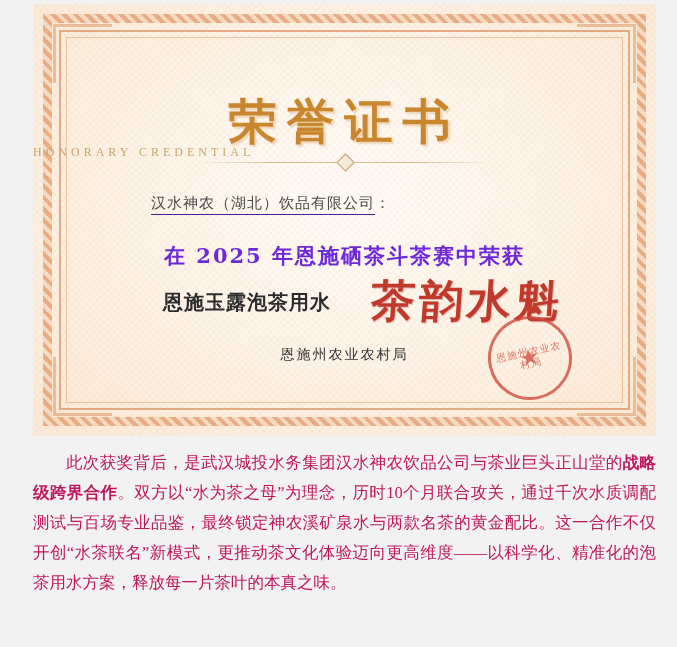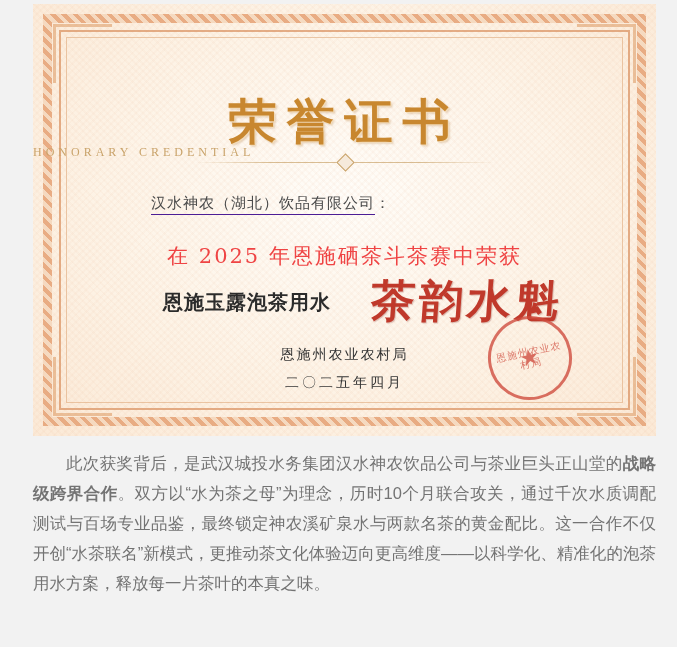--- a/index.html
+++ b/index.html
@@ -131,22 +131,22 @@
     border-bottom: 1px solid #4c1d95;
     padding-bottom: 2px;
   }
   .cert-line2 {
     position: absolute;
     left: 0; right: 0;
     top: 238px;
     text-align: center;
     font-family: "DejaVu Serif", serif;
     font-size: 21px;
-    font-weight: normal;
-    color: #ef4444;
+    font-weight: bold;
+    color: #6d28d9;
     letter-spacing: 2px;
   }
   .cert-line3 {
     position: absolute;
     left: 130px;
     top: 285px;
     font-family: "DejaVu Serif", serif;
     font-size: 20px;
     font-weight: bold;
     color: #2b2b2b;
@@ -222,24 +222,24 @@
     color: #333;
     letter-spacing: 3px;
   }
 
   
   .article {
     position: absolute;
     left: 33px;
     top: 448px;
     width: 623px;
-    font-family: Liberation Sans, sans-serif;
+    font-family: Liberation Serif, serif;
     font-size: 16.5px;
     line-height: 30px;
-    color: #737373;
+    color: #be185d;
     text-align: justify;
     text-justify: inter-character;
   }
   .article p {
     margin: 0;
     text-indent: 2em;
   }
   .article b { font-weight: bold; }
 </style>
 </head>
@@ -270,21 +270,20 @@
       <div class="cert-line2">在 2025 年恩施硒茶斗茶赛中荣获</div>
       <div class="cert-line3">恩施玉露泡茶用水</div>
       <div class="cert-award">茶韵水魁</div>
 
       <div class="cert-seal">
         <span class="star">★</span>
         <span class="seal-text">恩施州农业农村局</span>
       </div>
 
       <div class="cert-issuer">恩施州农业农村局</div>
-      <div class="cert-date">二〇二五年四月</div>
     </div>
   </div>
 
   <div class="article">
     <p><span>此次获奖背后，是武汉城投水务集团汉水神农饮品公司与茶业巨头正山堂的</span><b>战略级跨界合作</b><span>。双方以“水为茶之母”为理念，历时10个月联合攻关，通过千次水质调配测试与百场专业品鉴，最终锁定神农溪矿泉水与两款名茶的黄金配比。这一合作不仅开创“水茶联名”新模式，更推动茶文化体验迈向更高维度——以科学化、精准化的泡茶用水方案，释放每一片茶叶的本真之味。</span></p>
   </div>
 
 </div>
 
 </body></html>

